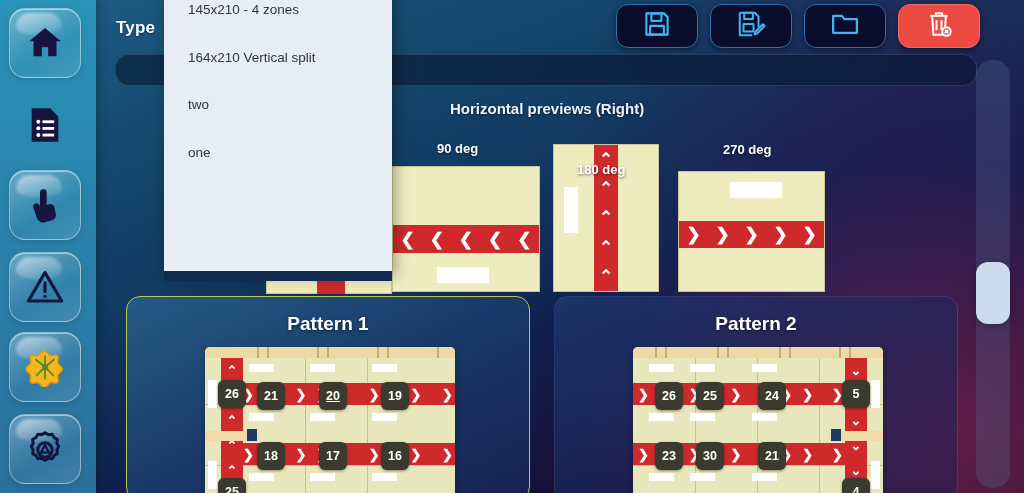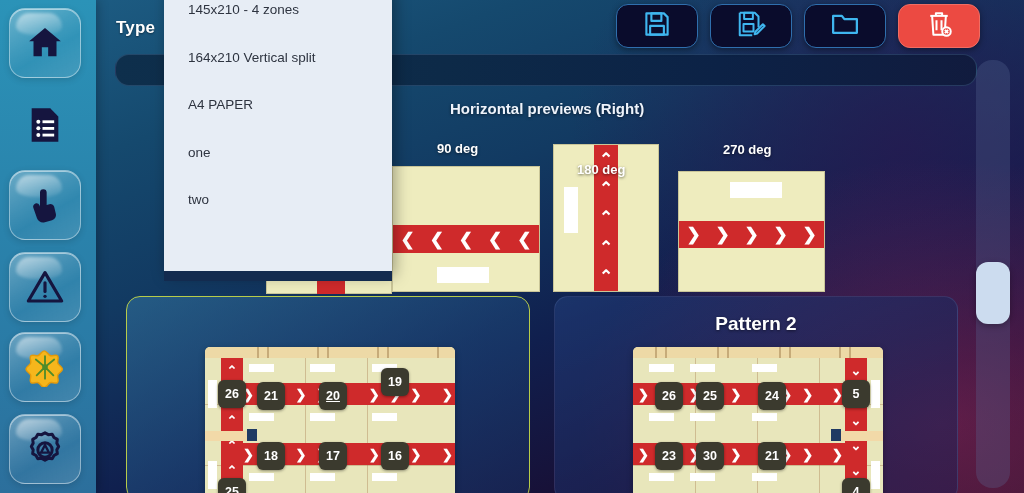--- a/index.html
+++ b/index.html
@@ -310,27 +310,27 @@
       <span class="chev">❯</span>
       <span class="chev">❯</span>
       <span class="chev">❯</span>
     </div>
     <div class="slot" style="left:51px; top:10px; width:52px; height:16px;"></div>
   </div>
 
   <div id="dropdown">
     <div class="dd-item">145x210 - 4 zones</div>
     <div class="dd-item">164x210 Vertical split</div>
-    <div class="dd-item">A4 PAPER</div>
+    <div class="dd-item">two</div>
     <div class="dd-item">one</div>
-    <div class="dd-item">two</div>
   </div>
   <div id="dd-bottom"></div>
 
   <div class="pattern-panel" id="pattern1">
+    <div class="pattern-title">Pattern 1</div>
     <div class="pallet">
       <div class="pallet-top">
         <i style="left:52px"></i>
           <i style="left:62px"></i>
           <i style="left:112px"></i>
           <i style="left:122px"></i>
         <i style="left:172px"></i>
           <i style="left:182px"></i>
           <i style="left:232px"></i>
       </div>
@@ -391,21 +391,21 @@
         <span class="chev">❯</span>
         <span class="chev">❯</span>
         <span style="width:28px"></span>
         <span class="chev">❯</span>
       </div>
 
       <div class="box-label" style="left:13px; top:33px;">26</div>
       <div class="box-label" style="left:13px; top:131px;">25</div>
       <div class="box-label" style="left:52px; top:35px;">21</div>
       <div class="box-label" style="left:114px; top:35px;text-decoration:underline;">20</div>
-      <div class="box-label" style="left:176px; top:21px;">19</div>
+      <div class="box-label" style="left:176px; top:35px;">19</div>
       <div class="box-label" style="left:52px; top:95px;">18</div>
       <div class="box-label" style="left:114px; top:95px;">17</div>
       <div class="box-label" style="left:176px; top:95px;">16</div>
 
     </div>
   </div>
 
   <div class="pattern-panel" id="pattern2">
     <div class="pattern-title">Pattern 2</div>
     <div class="pallet">

